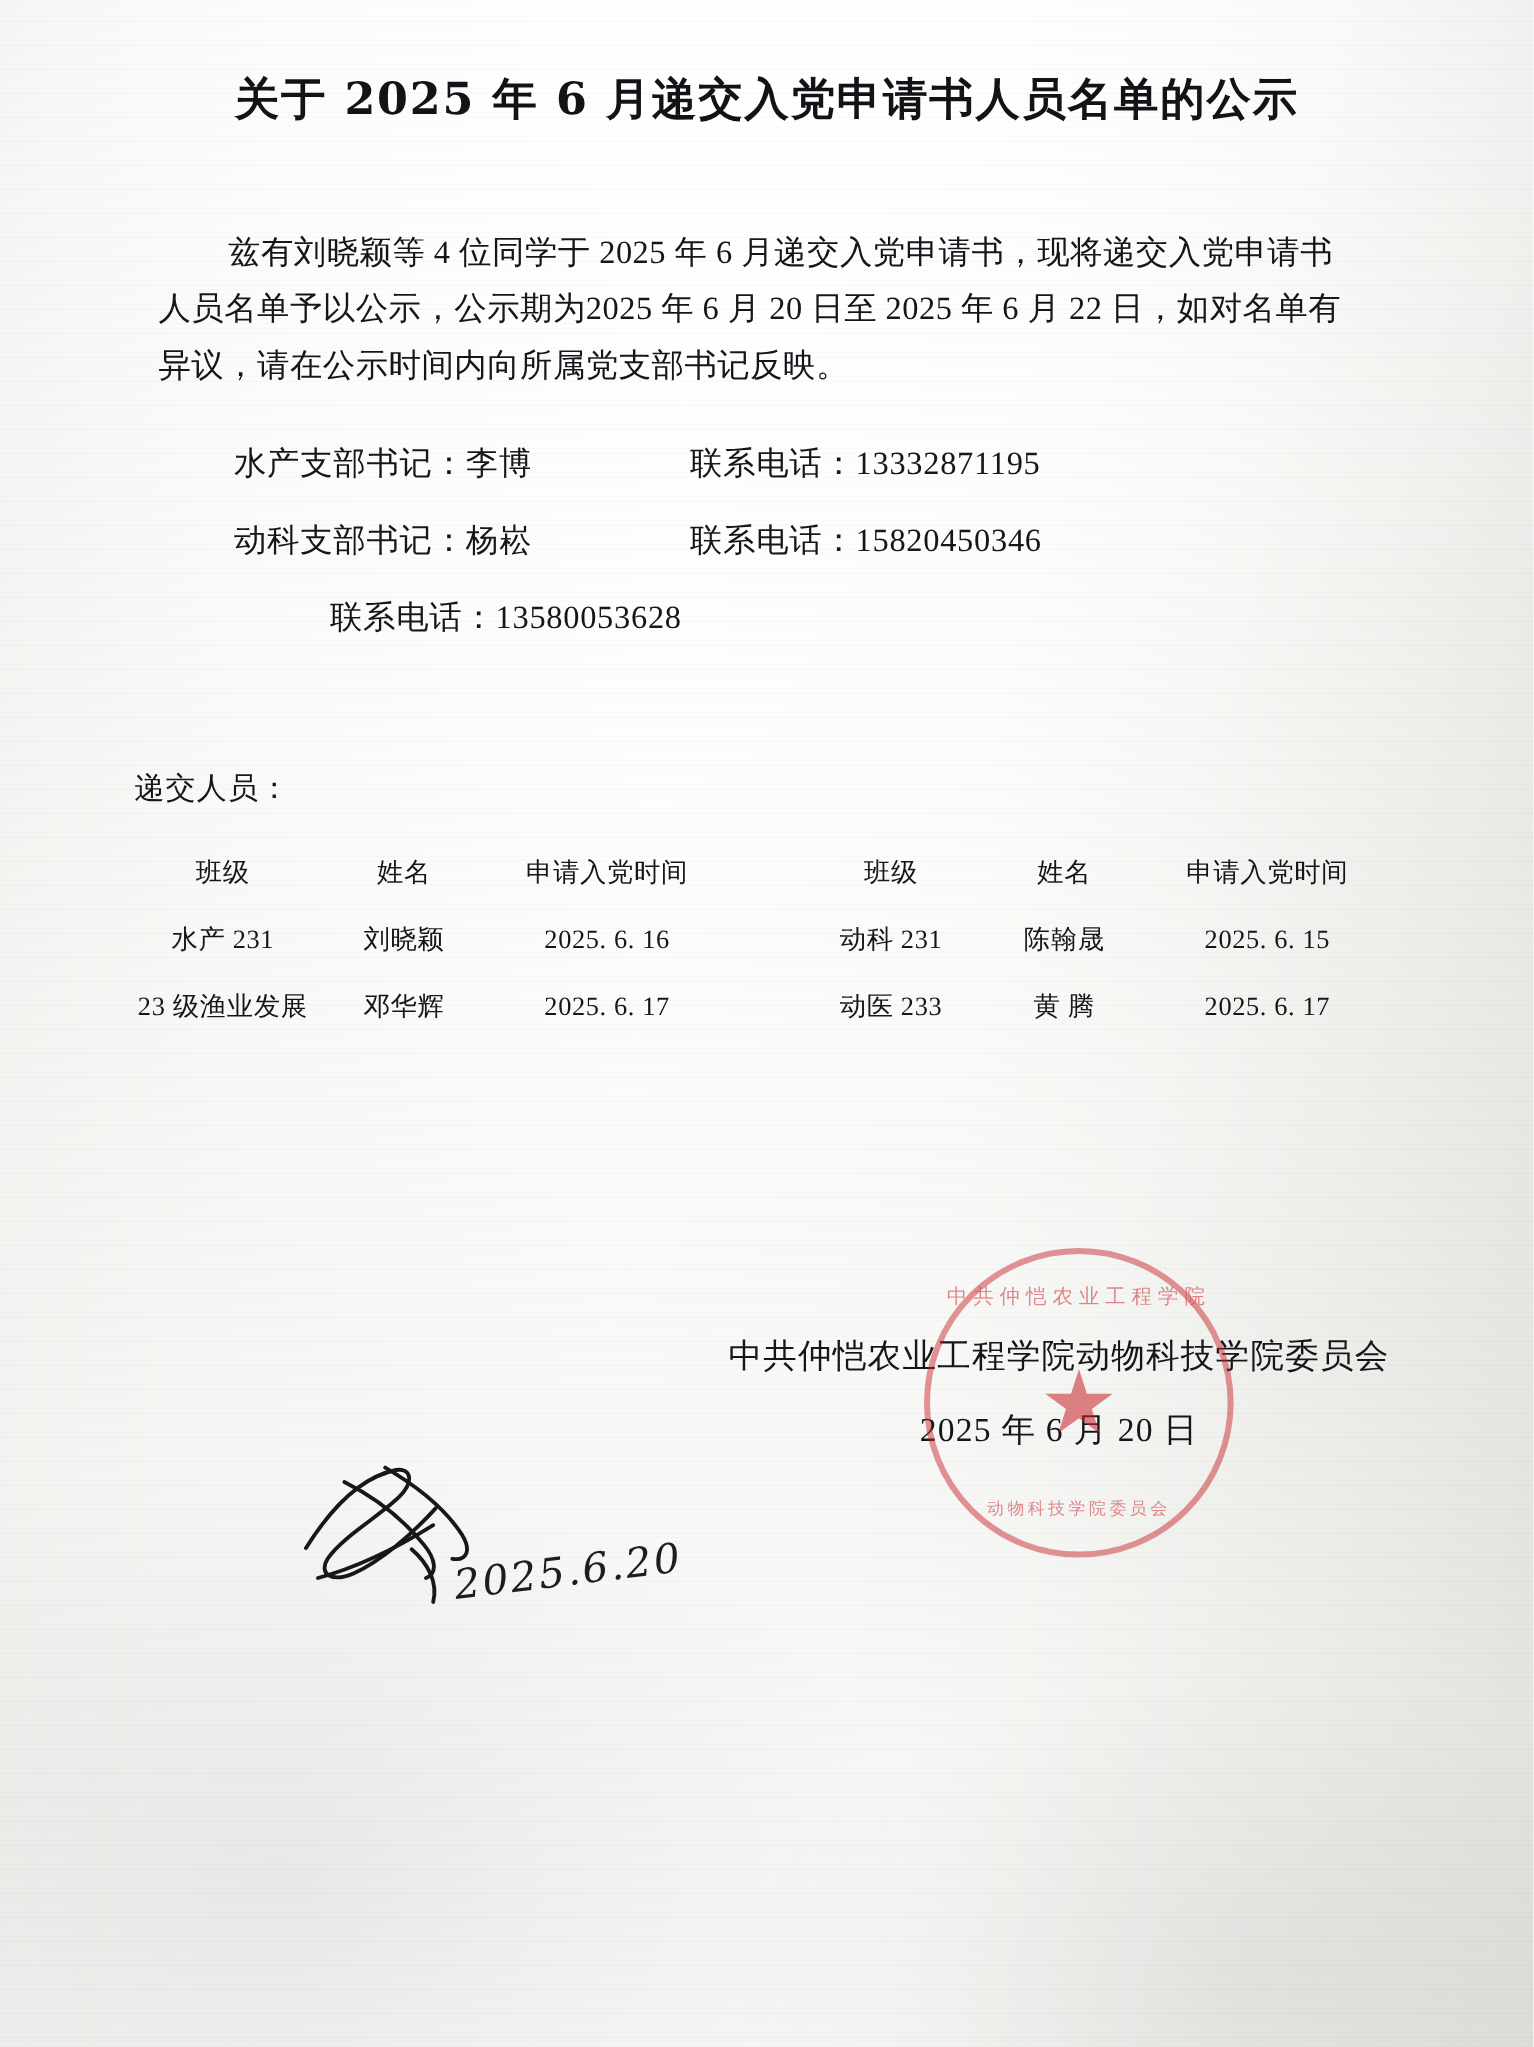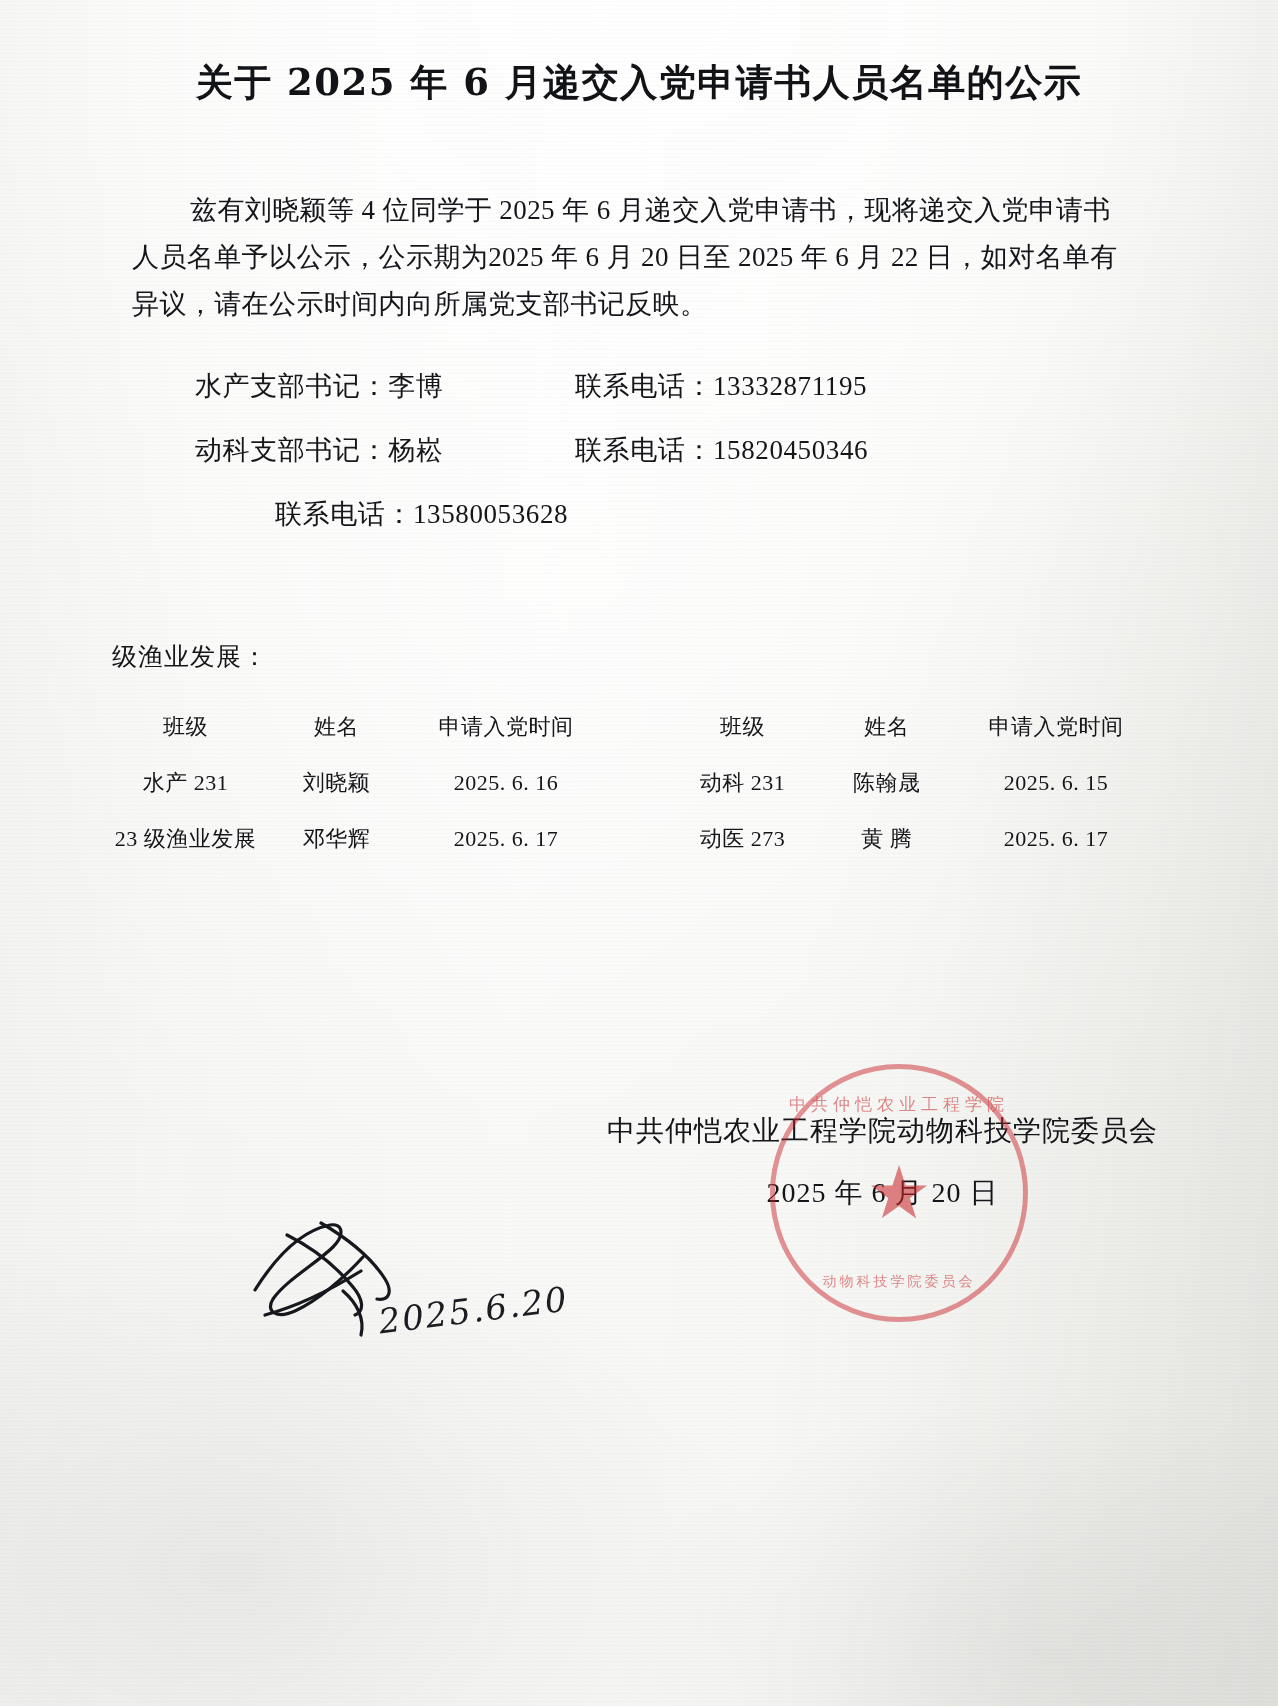--- a/index.html
+++ b/index.html
@@ -139,21 +139,21 @@
     text-align: center;
     font-size: 28px;
     letter-spacing: 1px;
     line-height: 62px;
   }
 
   
   .seal {
     position: absolute;
     left: 770px;
-    top: 1064px;
+    top: 1040px;
     width: 248px;
     height: 248px;
     border: 5px solid rgba(200, 36, 40, 0.62);
     border-radius: 50%;
     opacity: 0.78;
     pointer-events: none;
   }
   .seal .seal-star {
     position: absolute;
     left: 50%;
@@ -215,21 +215,21 @@
     </div>
     <div class="contact-row">
       <span class="contact-role">动科支部书记：杨崧</span>
       <span class="contact-phone">联系电话：15820450346</span>
     </div>
     <div class="contact-row">
       <span class="contact-phone">联系电话：13580053628</span>
     </div>
   </div>
 
-  <div class="submitters-label">级渔业发展：</div>
+  <div class="submitters-label">递交人员：</div>
 
   <table class="people">
     <thead>
       <tr>
         <th class="col-class">班级</th>
         <th class="col-name">姓名</th>
         <th class="col-date">申请入党时间</th>
         <th class="col-gap"></th>
         <th class="col-class">班级</th>
         <th class="col-name">姓名</th>
@@ -244,21 +244,21 @@
         <td></td>
         <td>动科 231</td>
         <td>陈翰晟</td>
         <td>2025. 6. 15</td>
       </tr>
       <tr>
         <td>23 级渔业发展</td>
         <td>邓华辉</td>
         <td>2025. 6. 17</td>
         <td></td>
-        <td>动医 273</td>
+        <td>动医 233</td>
         <td>黄  腾</td>
         <td>2025. 6. 17</td>
       </tr>
     </tbody>
   </table>
 
   <div class="signoff">
     <div>中共仲恺农业工程学院动物科技学院委员会</div>
     <div>2025 年 6 月 20 日</div>
   </div>

